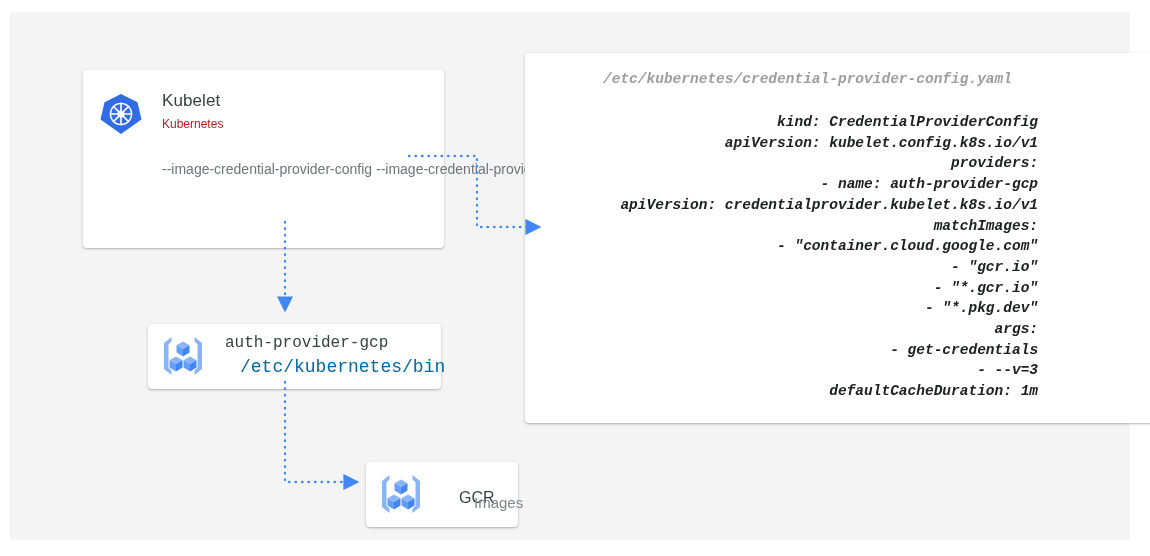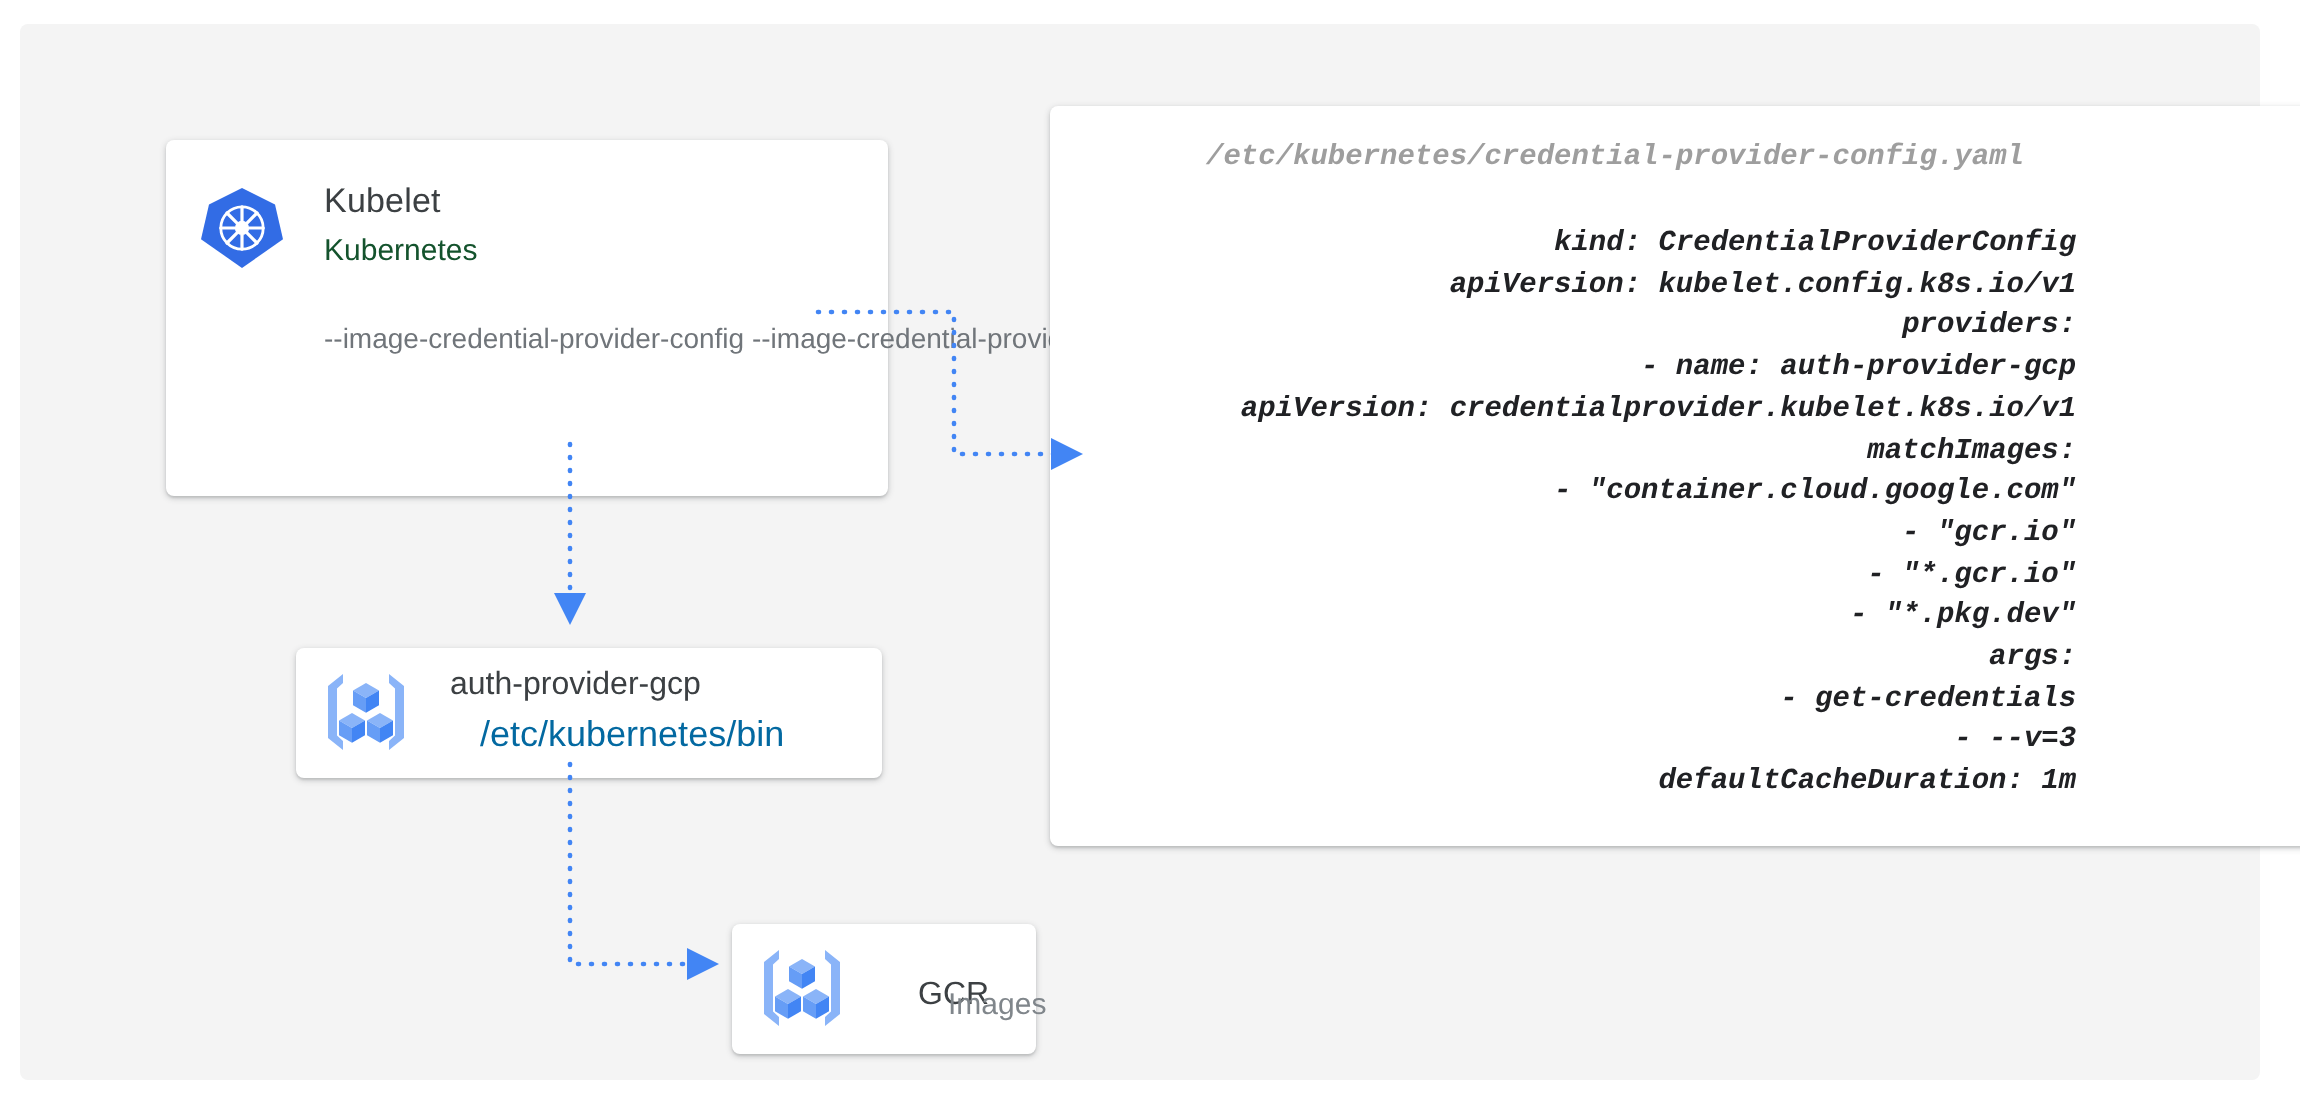--- a/index.html
+++ b/index.html
@@ -27,29 +27,29 @@
 
   
   #kubelet-card { left: 73px; top: 58px; width: 361px; height: 178px; }
   #kubelet-icon { position: absolute; left: 15px; top: 21px; width: 46px; height: 46px; }
   #kubelet-title {
     position: absolute; left: 79px; top: 77px;
     font-size: 17px; color: #3c4043; letter-spacing: .1px; white-space: nowrap;
   }
   #kubelet-subtitle {
     position: absolute; left: 79px; top: 47px;
-    font-size: 15px; color: #14532d; white-space: nowrap;
+    font-size: 12px; color: #b91c1c; white-space: nowrap;
   }
   #kubelet-flags {
     position: absolute; left: 79px; top: 88px;
     font-size: 14px; color: #70757a; line-height: 23px; white-space: nowrap;
   }
 
   
-  #authprov-card { left: 138px; top: 312px; width: 293px; height: 65px; }
+  #authprov-card { left: 138px; top: 312px; width: 293px; height: 65px; font-family: Liberation Mono, monospace; }
   #authprov-icon { position: absolute; left: 11px; top: 9px; width: 48px; height: 46px; }
   #authprov-title {
     position: absolute; left: 77px; top: 10px;
     font-size: 16px; color: #3c4043; white-space: nowrap;
   }
   #authprov-subtitle {
     position: absolute; left: 92px; top: 33px;
     font-size: 18px; color: #0369a1; white-space: nowrap;
   }
 

